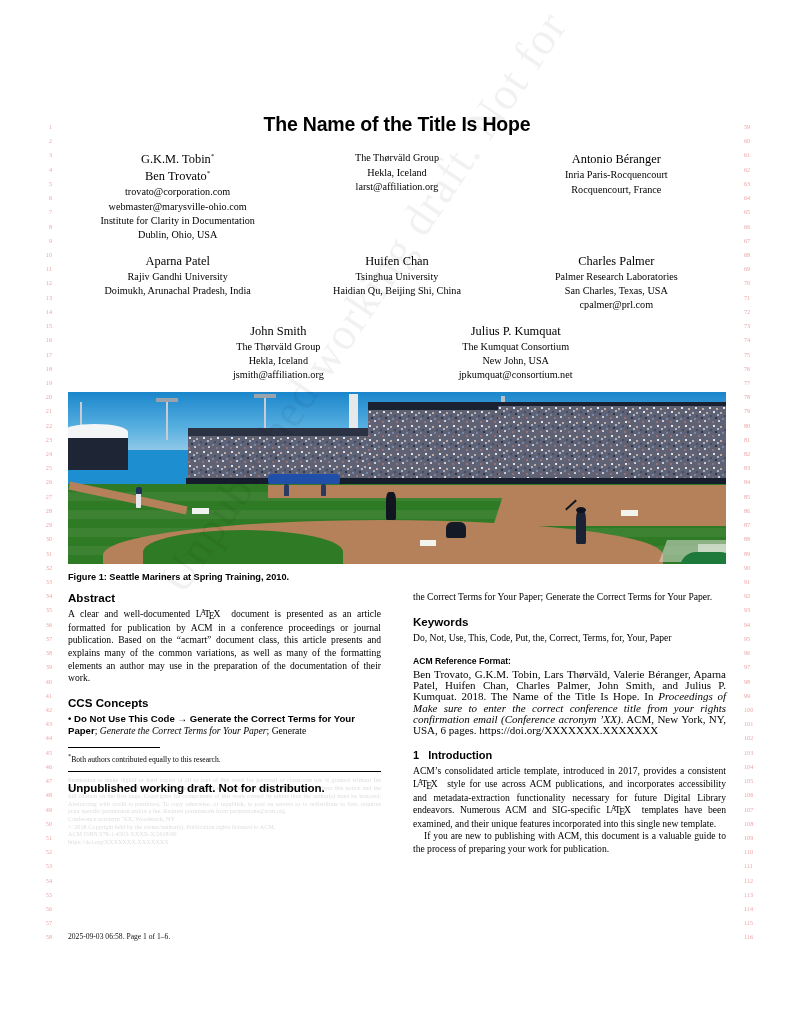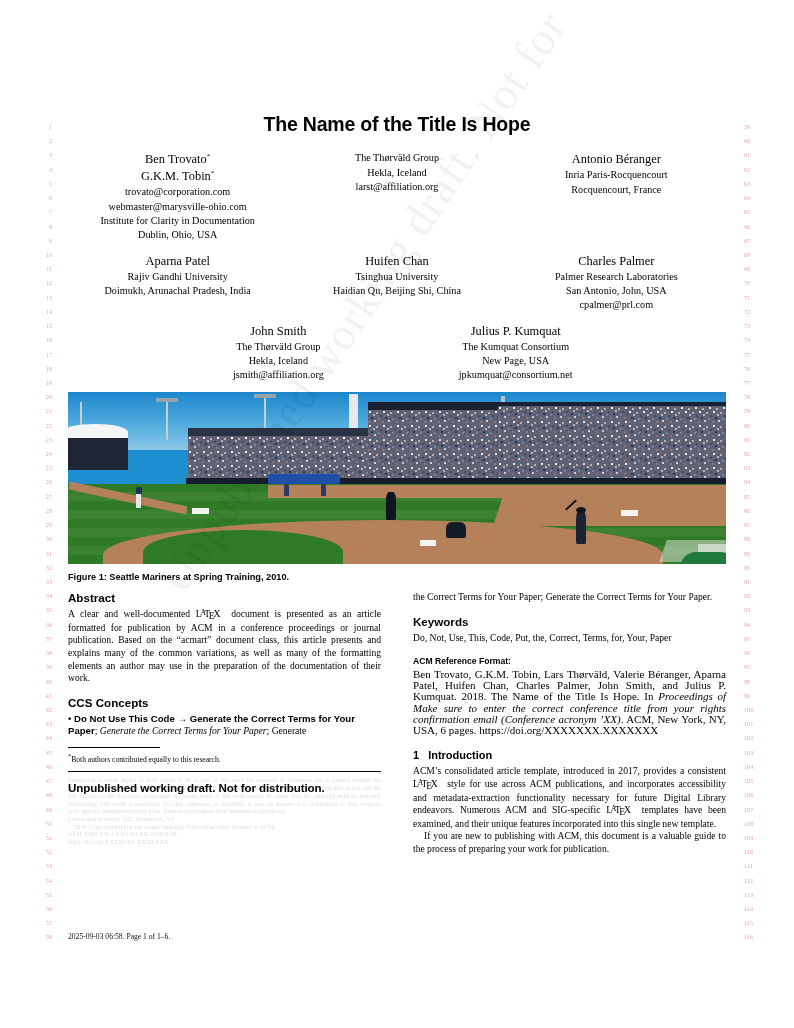--- a/index.html
+++ b/index.html
@@ -412,22 +412,22 @@
       <div>115</div>
       <div>116</div>
     </div>
 
   <div class="content">
 
     <h1 class="title">The Name of the Title Is Hope</h1>
 
     <div class="author-row three">
       <div class="author">
+        <div class="name"><span>G.K.M. Tobin</span><sup>*</sup></div>
         <div class="name"><span>Ben Trovato</span><sup>*</sup></div>
-        <div class="name"><span>G.K.M. Tobin</span><sup>*</sup></div>
         <div class="line">trovato@corporation.com</div>
         <div class="line">webmaster@marysville-ohio.com</div>
         <div class="line">Institute for Clarity in Documentation</div>
         <div class="line">Dublin, Ohio, USA</div>
       </div>
       <div class="author">
         <div class="line">The Thørväld Group</div>
         <div class="line">Hekla, Iceland</div>
         <div class="line">larst@affiliation.org</div>
       </div>
@@ -445,36 +445,36 @@
         <div class="line">Doimukh, Arunachal Pradesh, India</div>
       </div>
       <div class="author">
         <div class="name">Huifen Chan</div>
         <div class="line">Tsinghua University</div>
         <div class="line">Haidian Qu, Beijing Shi, China</div>
       </div>
       <div class="author">
         <div class="name">Charles Palmer</div>
         <div class="line">Palmer Research Laboratories</div>
-        <div class="line">San Antonio, John, USA</div>
+        <div class="line">San Charles, Texas, USA</div>
         <div class="line">cpalmer@prl.com</div>
       </div>
     </div>
 
     <div class="author-row two">
       <div class="author">
         <div class="name">John Smith</div>
         <div class="line">The Thørväld Group</div>
         <div class="line">Hekla, Iceland</div>
         <div class="line">jsmith@affiliation.org</div>
       </div>
       <div class="author">
         <div class="name">Julius P. Kumquat</div>
         <div class="line">The Kumquat Consortium</div>
-        <div class="line">New Page, USA</div>
+        <div class="line">New John, USA</div>
         <div class="line">jpkumquat@consortium.net</div>
       </div>
     </div>
 
     <div class="figure-wrap">
       <div class="photo">
         <div class="sky"></div>
 
         <div class="pole" style="left:98px;top:8px;width:2px;height:40px;"></div>
         <div class="pole" style="left:88px;top:6px;width:22px;height:4px;background:#9aa2ac;"></div>

